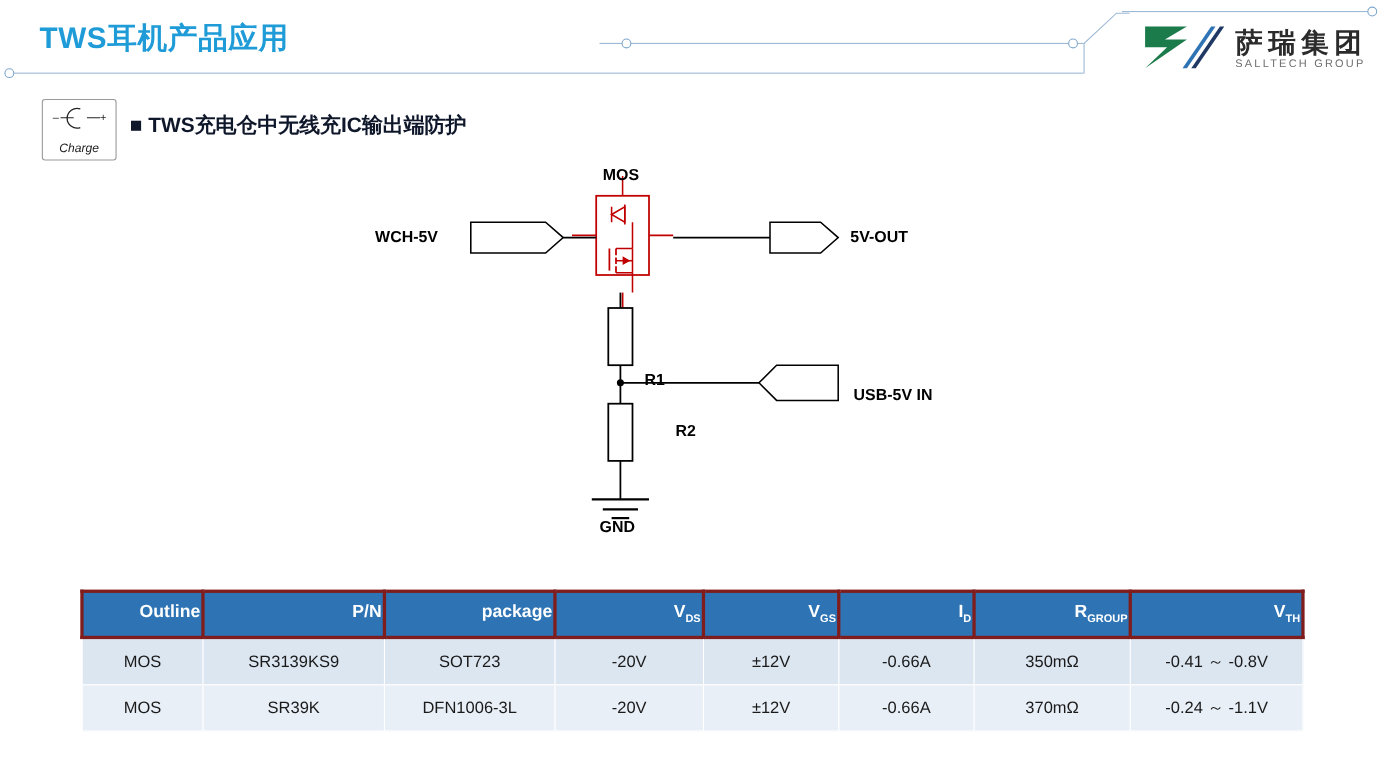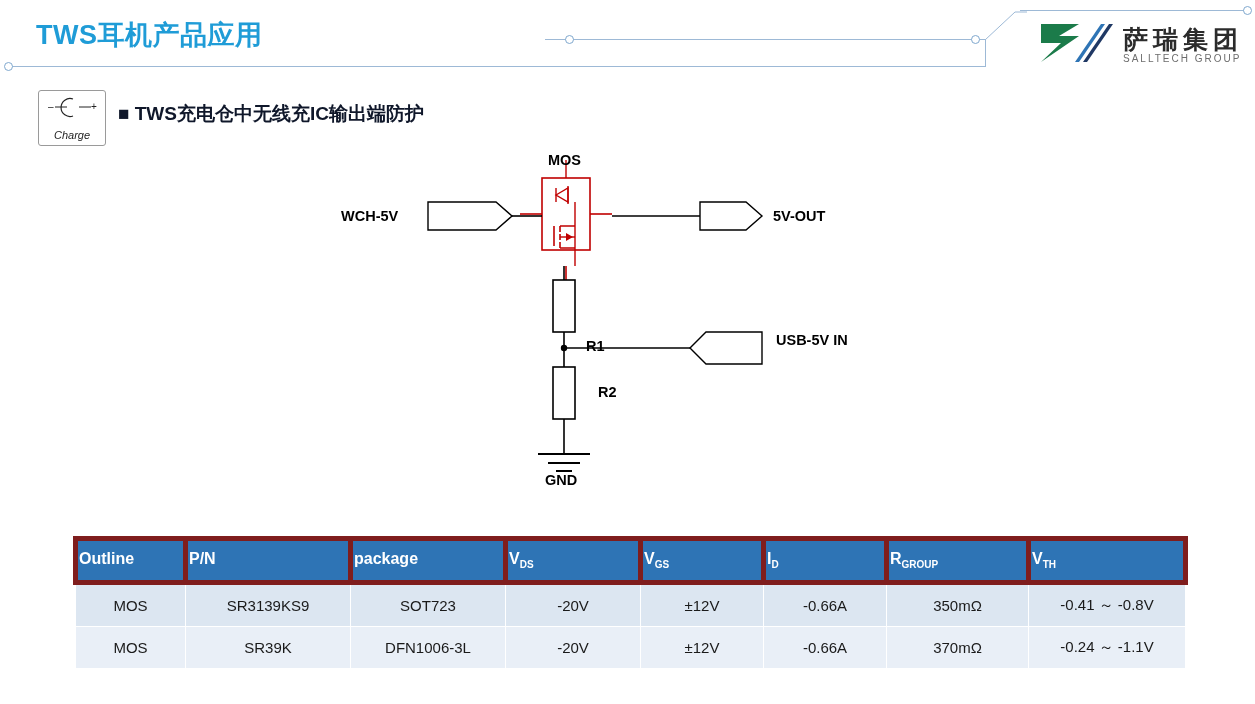--- a/index.html
+++ b/index.html
@@ -175,22 +175,22 @@
     width: 1110px;
     border-collapse: collapse;
     table-layout: fixed;
   }
   .spec-table th {
     background: #2E74B5;
     color: #ffffff;
     font-size: 16px;
     font-weight: bold;
     height: 37px;
-    border: 5px solid #7f1d1d;
-    text-align: left;
+    border: 3px solid #7f1d1d;
+    text-align: right;
     vertical-align: middle;
     margin-left: 13px;
   }
   .spec-table td {
     background: #DCE6F1;
     color: #1a1a1a;
     font-size: 15px;
     height: 39px;
     border: 1px solid #ffffff;
     text-align: center;
@@ -306,22 +306,22 @@
       <path d="M538 314 L590 314"></path>
       <path d="M548 323 L580 323"></path>
       <path d="M556 331 L572 331"></path>
     </g>
   </svg>
 
   <div class="sch-label" style="left:548px; top:12px;">MOS</div>
   <div class="sch-label" style="left:341px; top:68px;text-align:right;">WCH-5V</div>
   <div class="sch-label" style="left:773px; top:68px;">5V-OUT</div>
   <div class="sch-label" style="left:586px; top:157px;margin-top:41px;">R1</div>
-  <div class="sch-label" style="left:598px; top:244px;">R2</div>
-  <div class="sch-label" style="left:776px; top:192px;text-align:center;">USB-5V IN</div>
+  <div class="sch-label" style="left:614px; top:244px;">R2</div>
+  <div class="sch-label" style="left:776px; top:212px;text-align:center;">USB-5V IN</div>
   <div class="sch-label" style="left:545px; top:332px;">GND</div>
 </div>
 
 <table class="spec-table">
   <colgroup>
     <col class="col-0">
       <col class="col-1">
       <col class="col-2">
       <col class="col-3">
     <col class="col-4">

